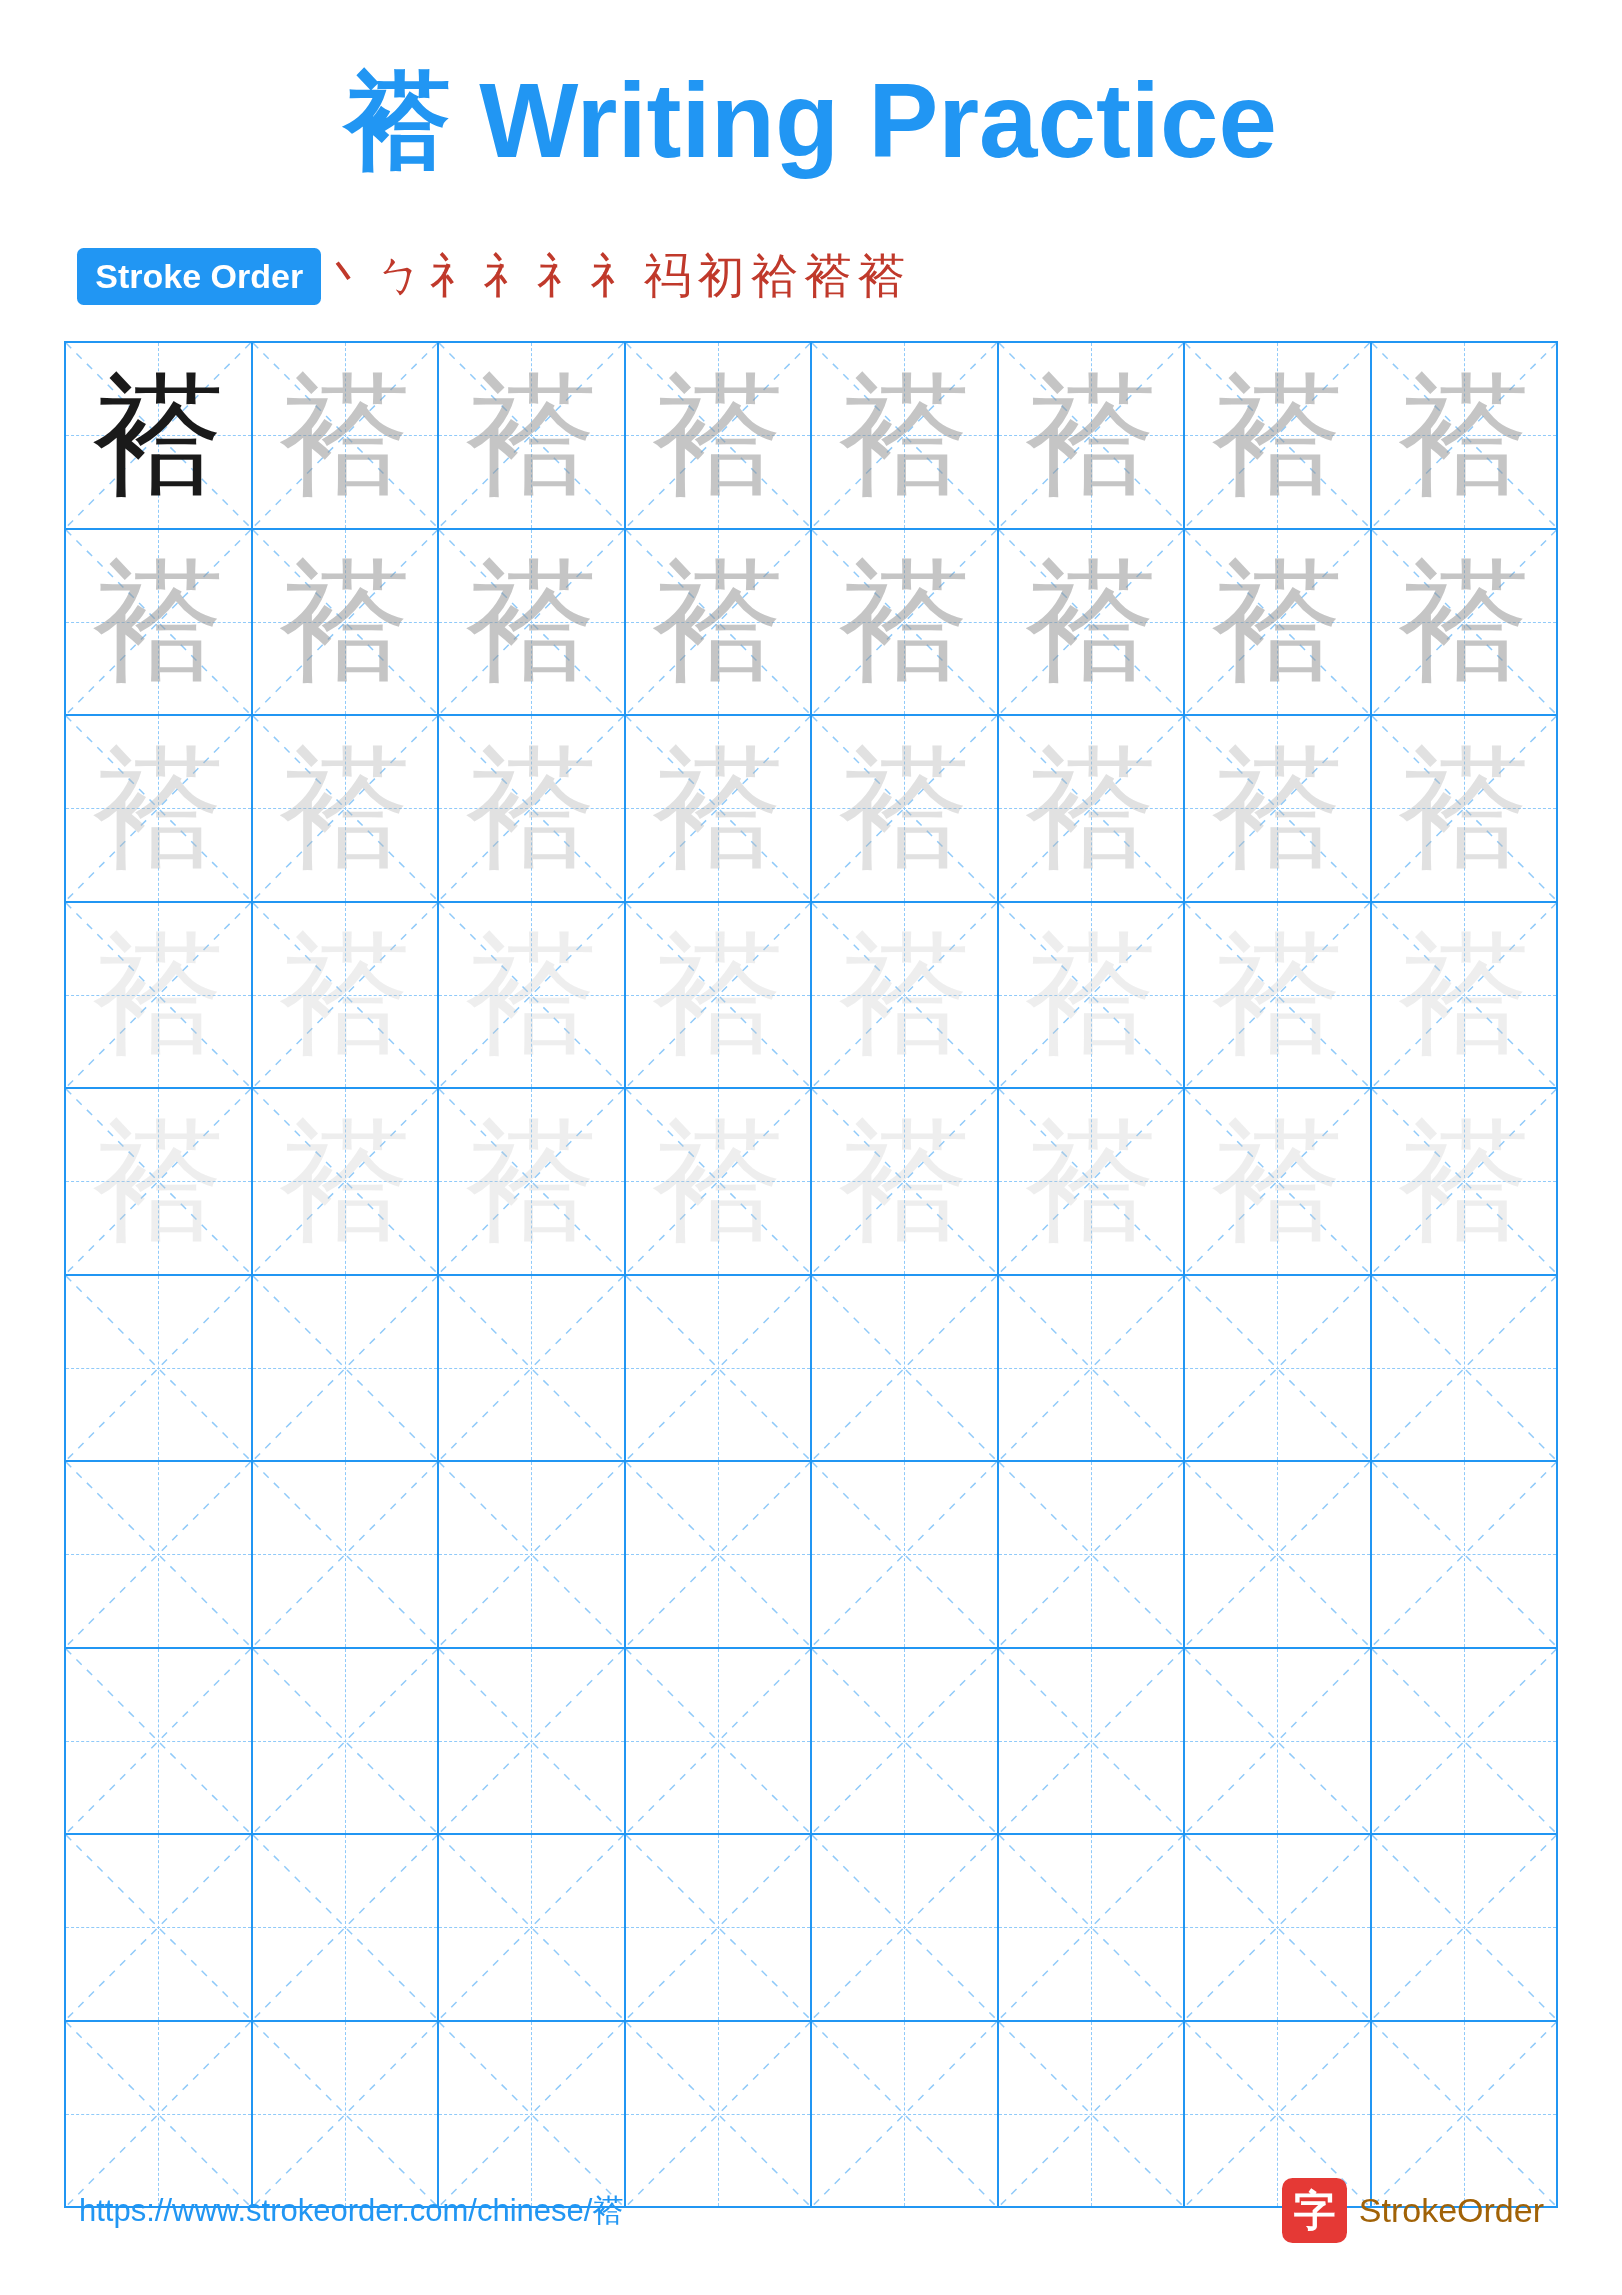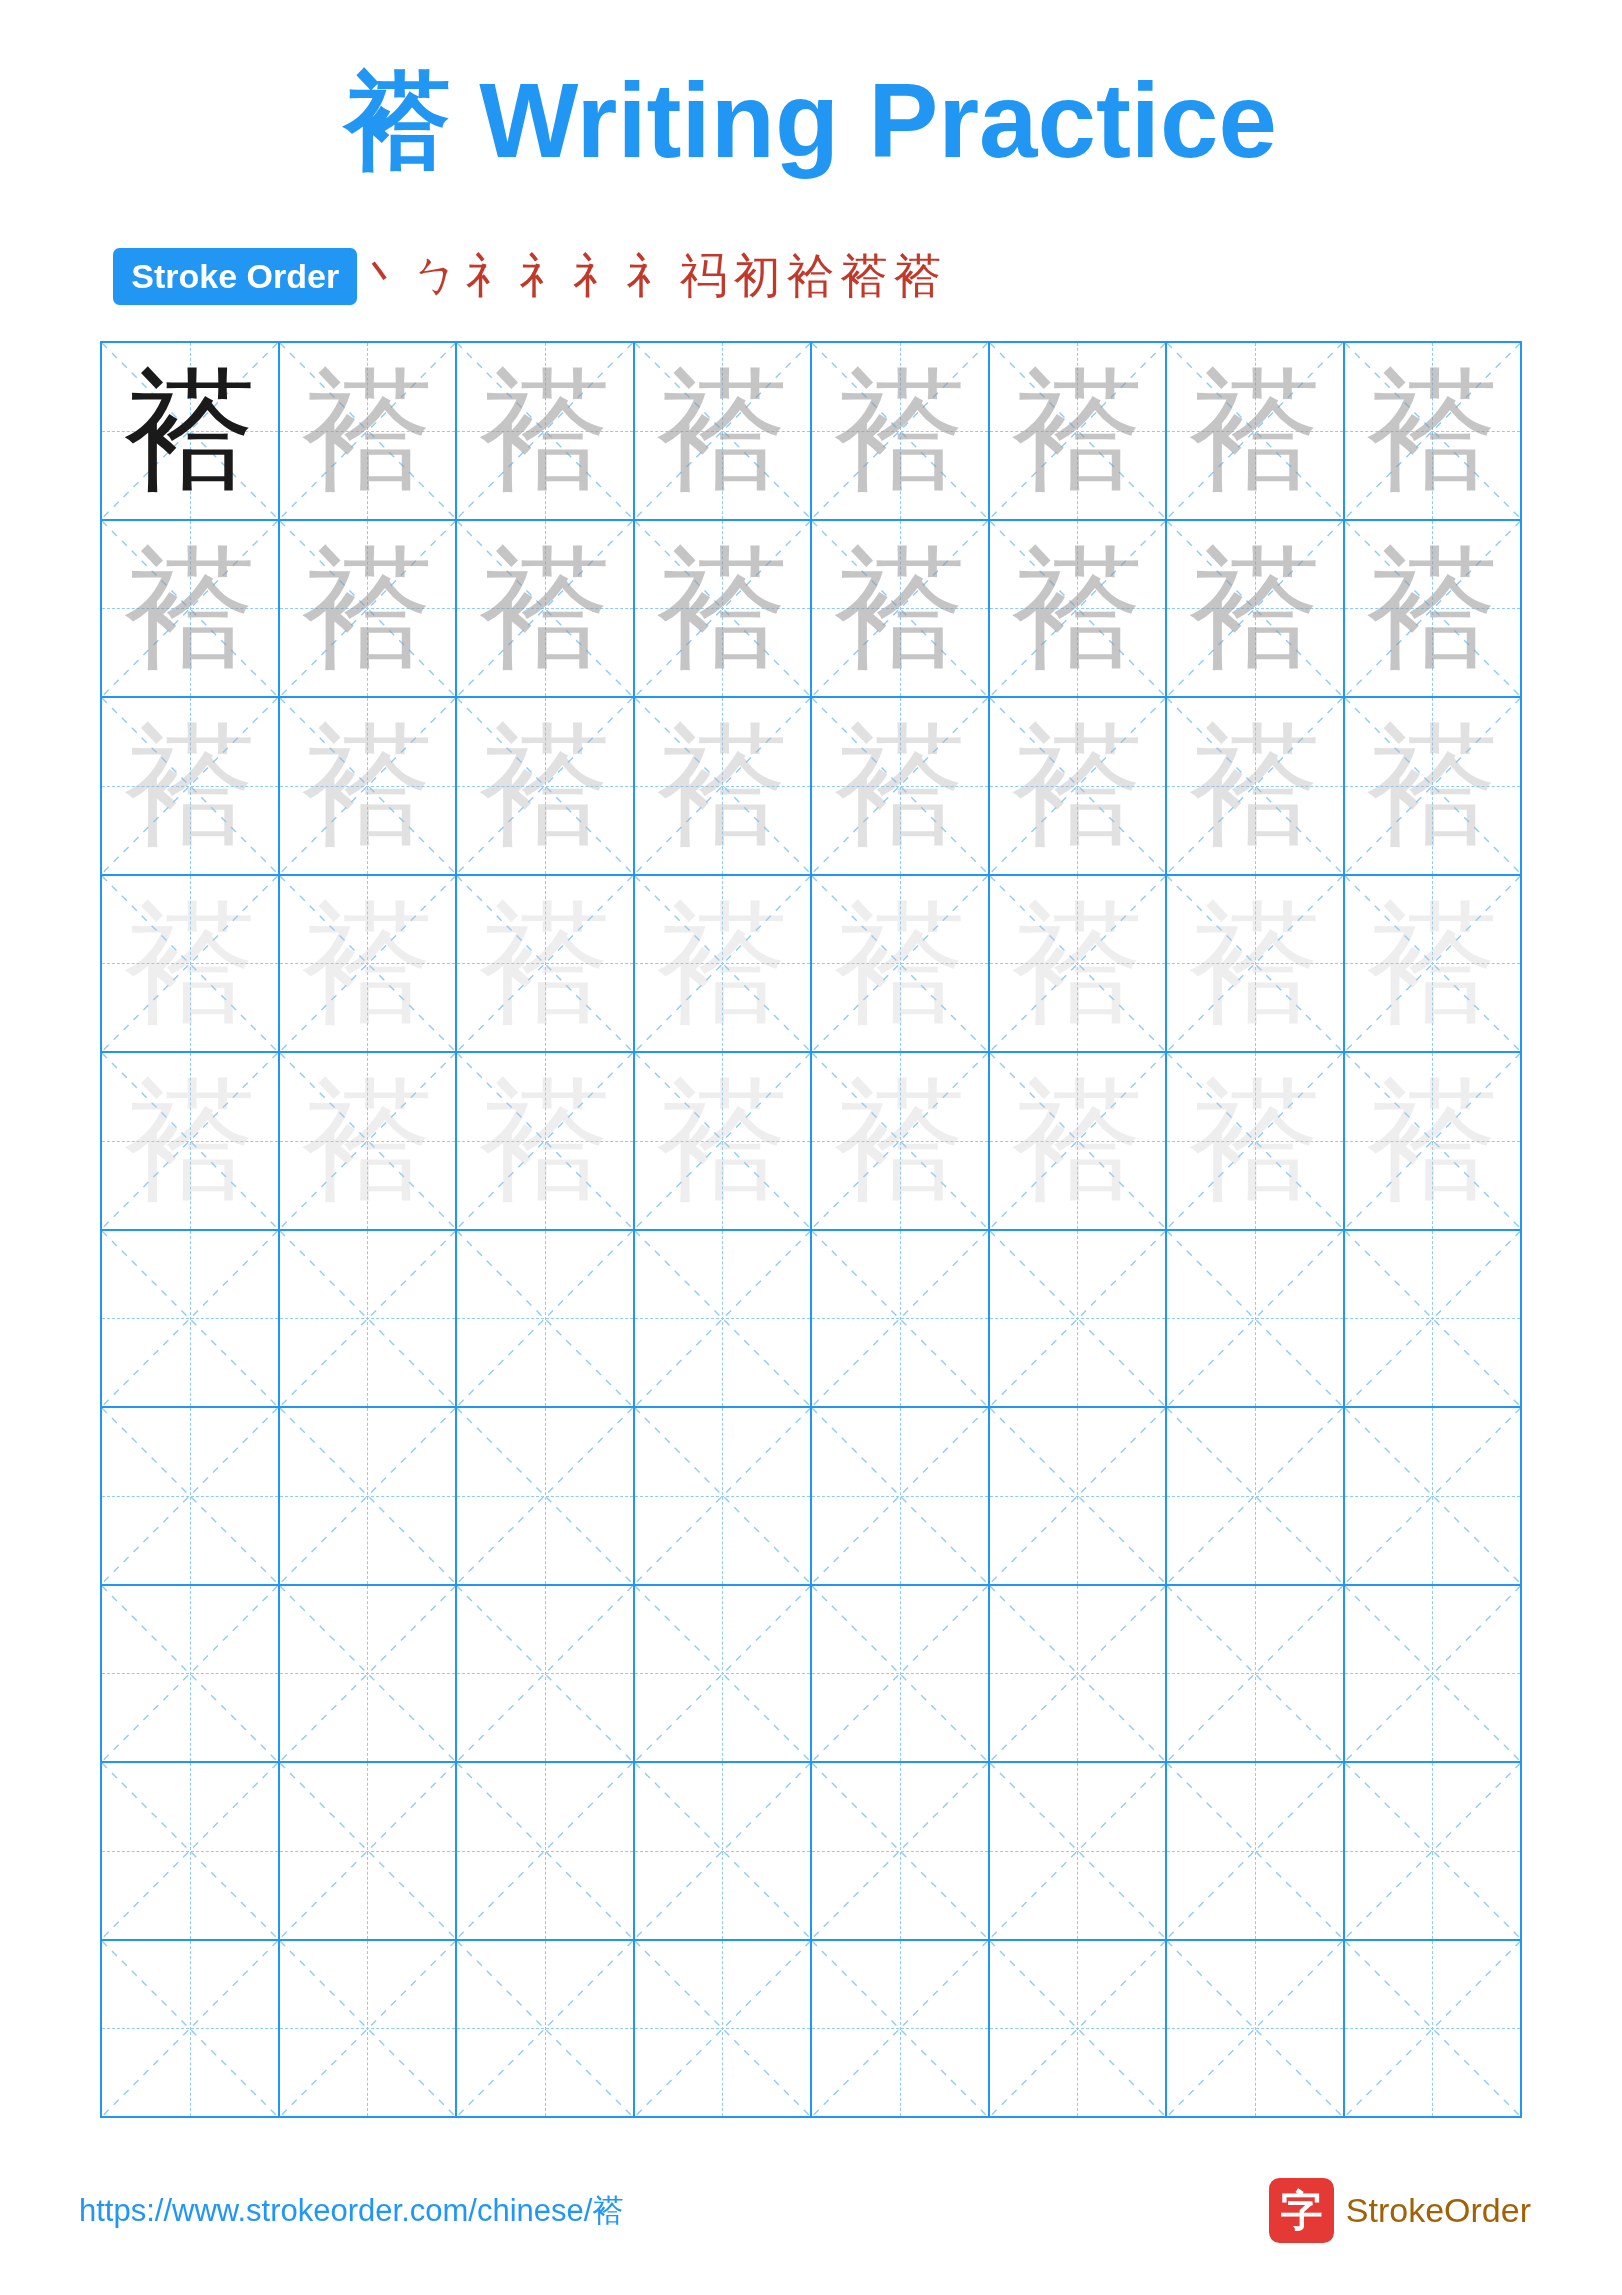--- a/index.html
+++ b/index.html
@@ -8,21 +8,21 @@
       min-height: 2295px;
       background: #ffffff;
       font-family: serif;
       position: relative;
     }
 
     .page {
       width: 1622px;
       min-height: 2295px;
       background: #fff;
-      padding: 52px 100px;
+      padding: 52px 64px;
       display: flex;
       flex-direction: column;
       align-items: center;
     }
 
     .title {
       font-size: 105px;
       font-weight: bold;
       color: #2196F3;
       text-align: center;
@@ -137,21 +137,21 @@
 
     .char-faint-3 {
       color: rgba(200,200,200,0.30);
     }
 
     
     .footer {
       position: absolute;
       bottom: 52px;
       left: 79px;
-      right: 91px;
+      right: 78px;
       display: flex;
       align-items: center;
       justify-content: space-between;
     }
 
     .footer-url {
       font-size: 31px;
       color: #2196F3;
       font-family: sans-serif;
     }

